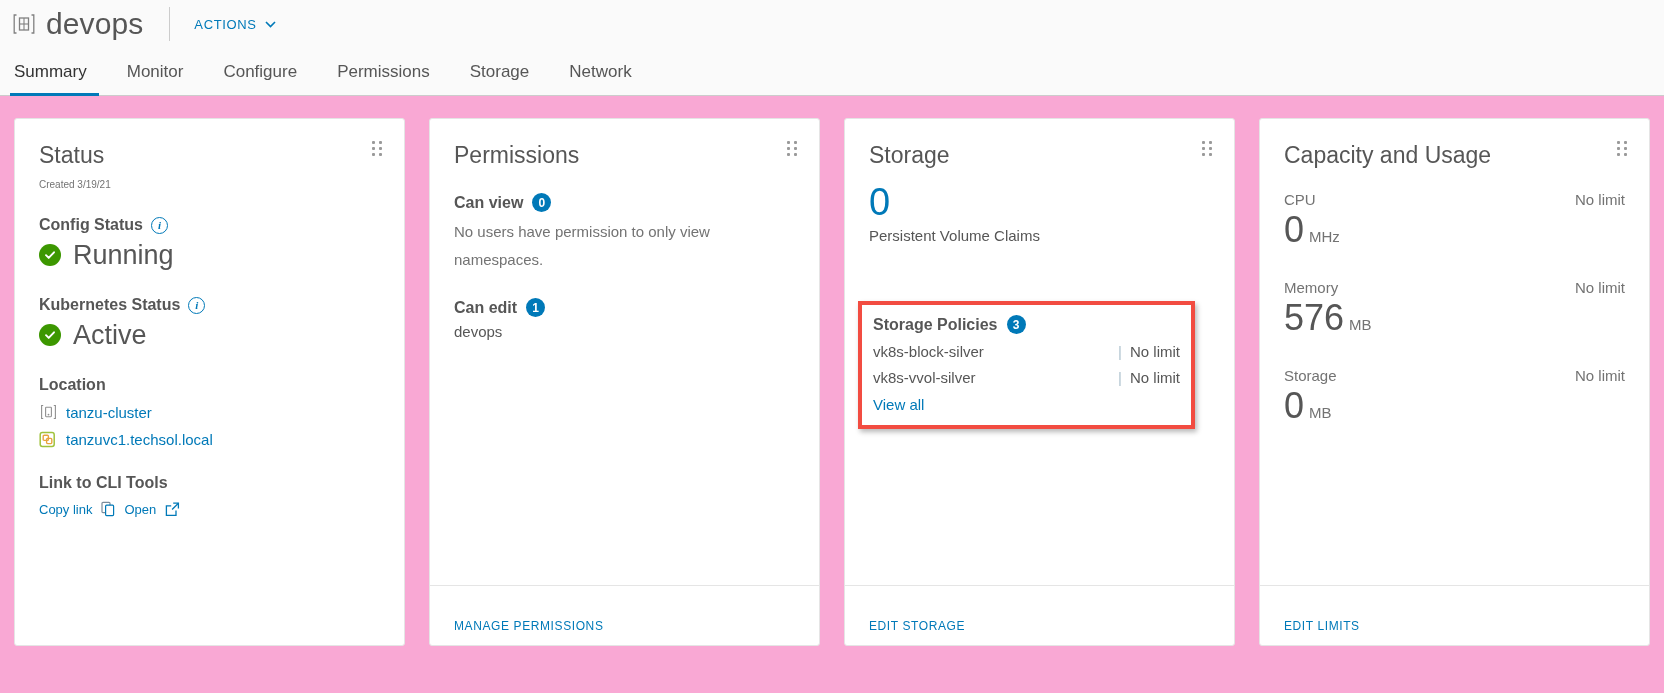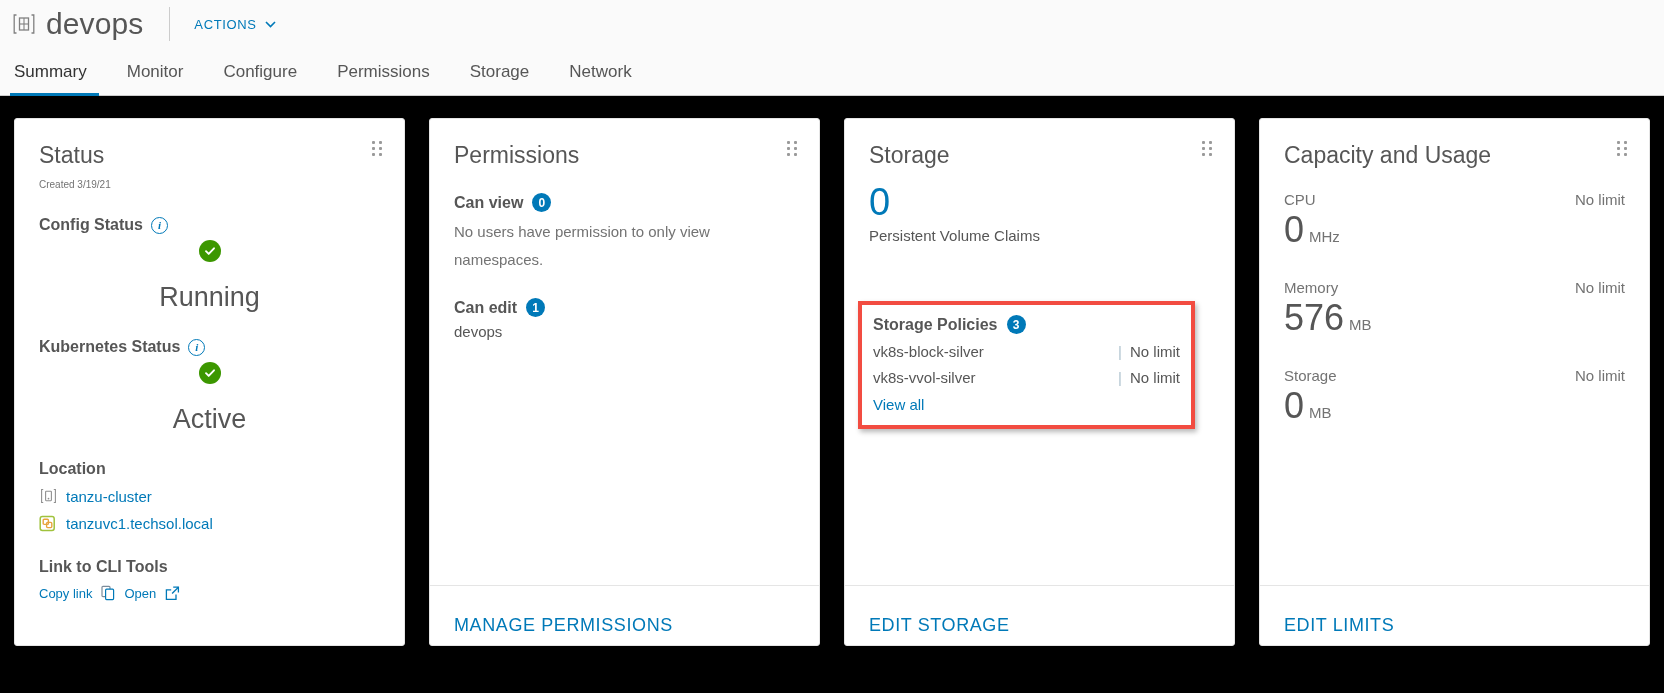--- a/index.html
+++ b/index.html
@@ -5,21 +5,21 @@
   * { box-sizing: border-box; margin: 0; padding: 0; }
   html, body {
     width: 1664px; height: 693px;
     background: #fafafa;
     font-family: "Liberation Sans", sans-serif;
     color: #565656;
     overflow: hidden;
   }
 
   
-  .app { position: relative; width: 1664px; height: 693px; background: #000000; }
+  .app { position: relative; width: 1664px; height: 693px; background: #f9a8d4; }
 
   .titlebar {
     height: 48px;
     display: flex;
     align-items: center;
     padding: 0 0 0 10px;
     background: #fafafa;
   }
   .ns-icon {
     width: 28px; height: 26px;
@@ -125,21 +125,21 @@
     border-radius: 1px;
   }
   .card-footer {
     border-top: 1px solid #e5e5e5;
     padding: 18px 24px;
     height: 60px;
     display: flex;
     align-items: center;
   }
   .footer-link {
-    font-size: 18px;
+    font-size: 12px;
     letter-spacing: .6px;
     text-transform: uppercase;
     color: #0079b8;
     cursor: pointer;
     margin-top: 20px;
   }
 
   
   .sub-muted { font-size: 10px; color: #737373; margin-top: 2px; }
   .field-label {
@@ -161,23 +161,22 @@
     font-weight: 700;
     font-style: italic;
     display: flex; align-items: center; justify-content: center;
     line-height: 1;
     cursor: pointer;
     font-family: "Liberation Serif", serif;
   }
   .status-row {
     display: flex;
     align-items: center;
-    gap: 20px;
+    gap: 12px;
     margin-top: 6px;
-    flex-direction: column;
   }
   .check-badge {
     width: 22px; height: 22px;
     border-radius: 50%;
     background: #3c9700;
     display: flex; align-items: center; justify-content: center;
     flex: 0 0 22px;
   }
   .check-badge svg { display: block; }
   .status-text { font-size: 27px; color: #565656; font-weight: 400; line-height: 30px; }

